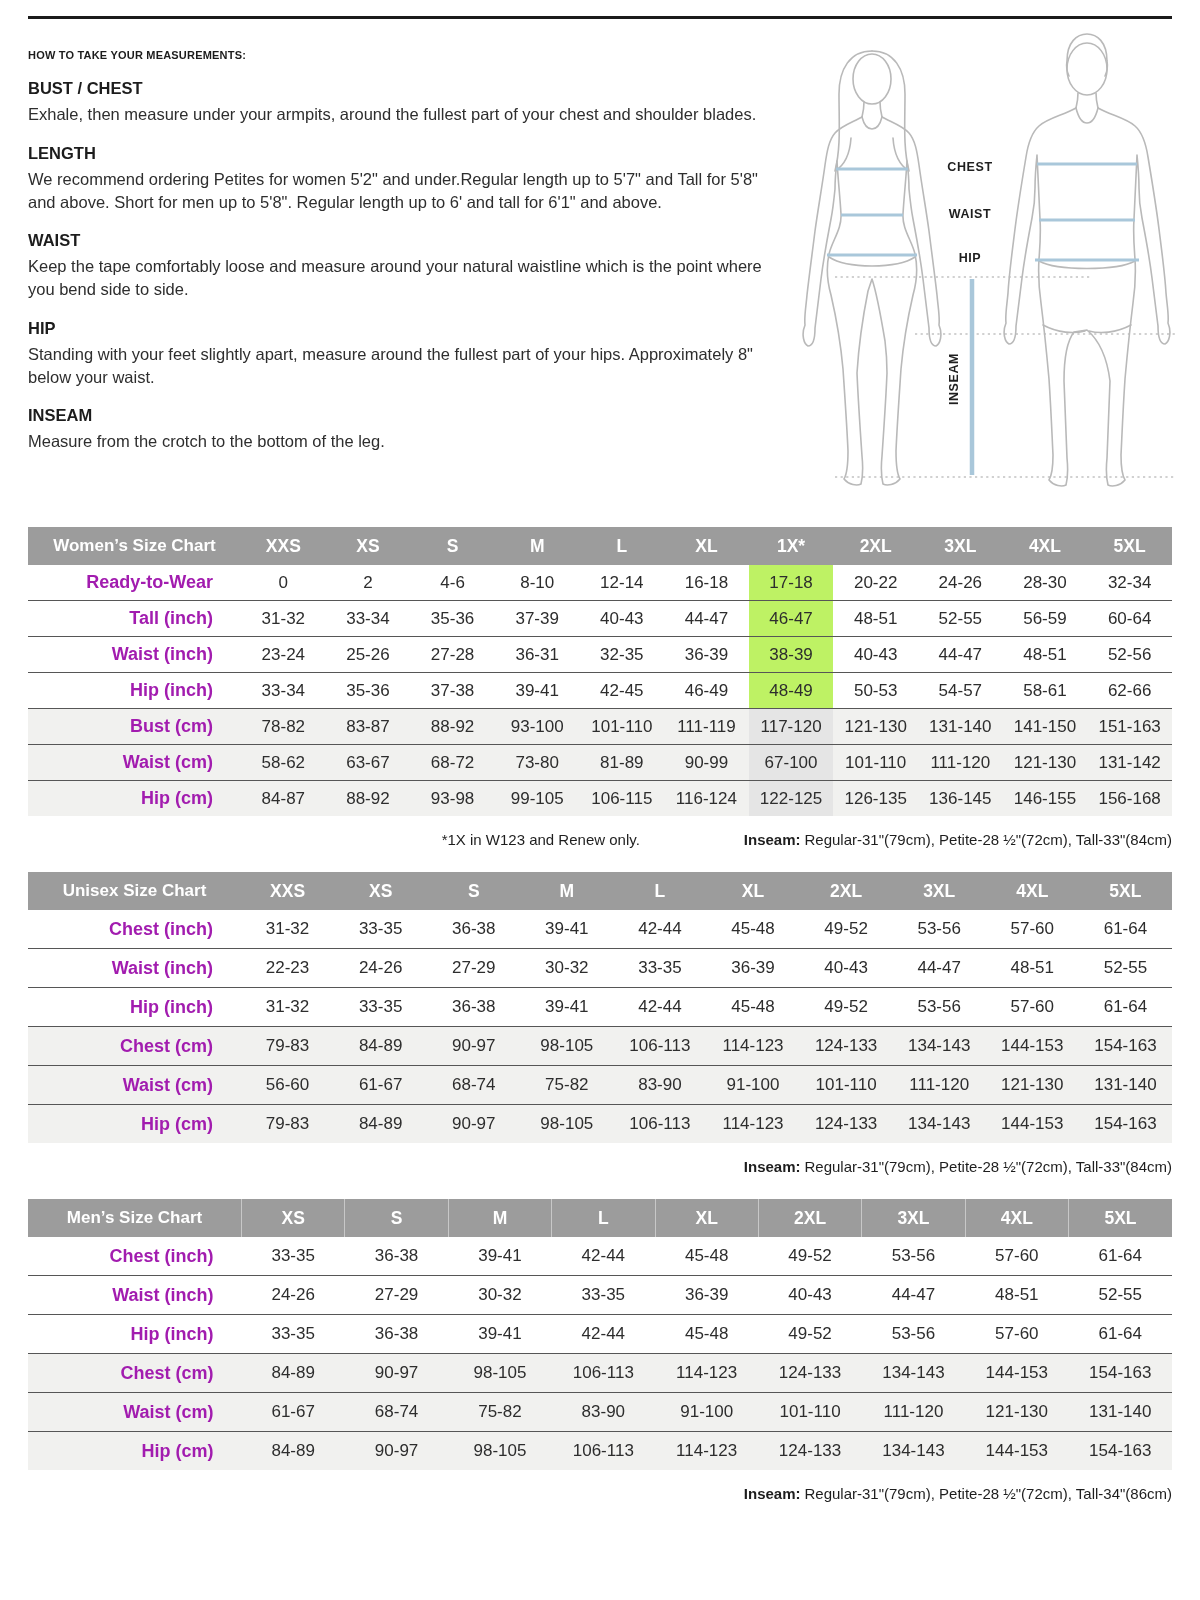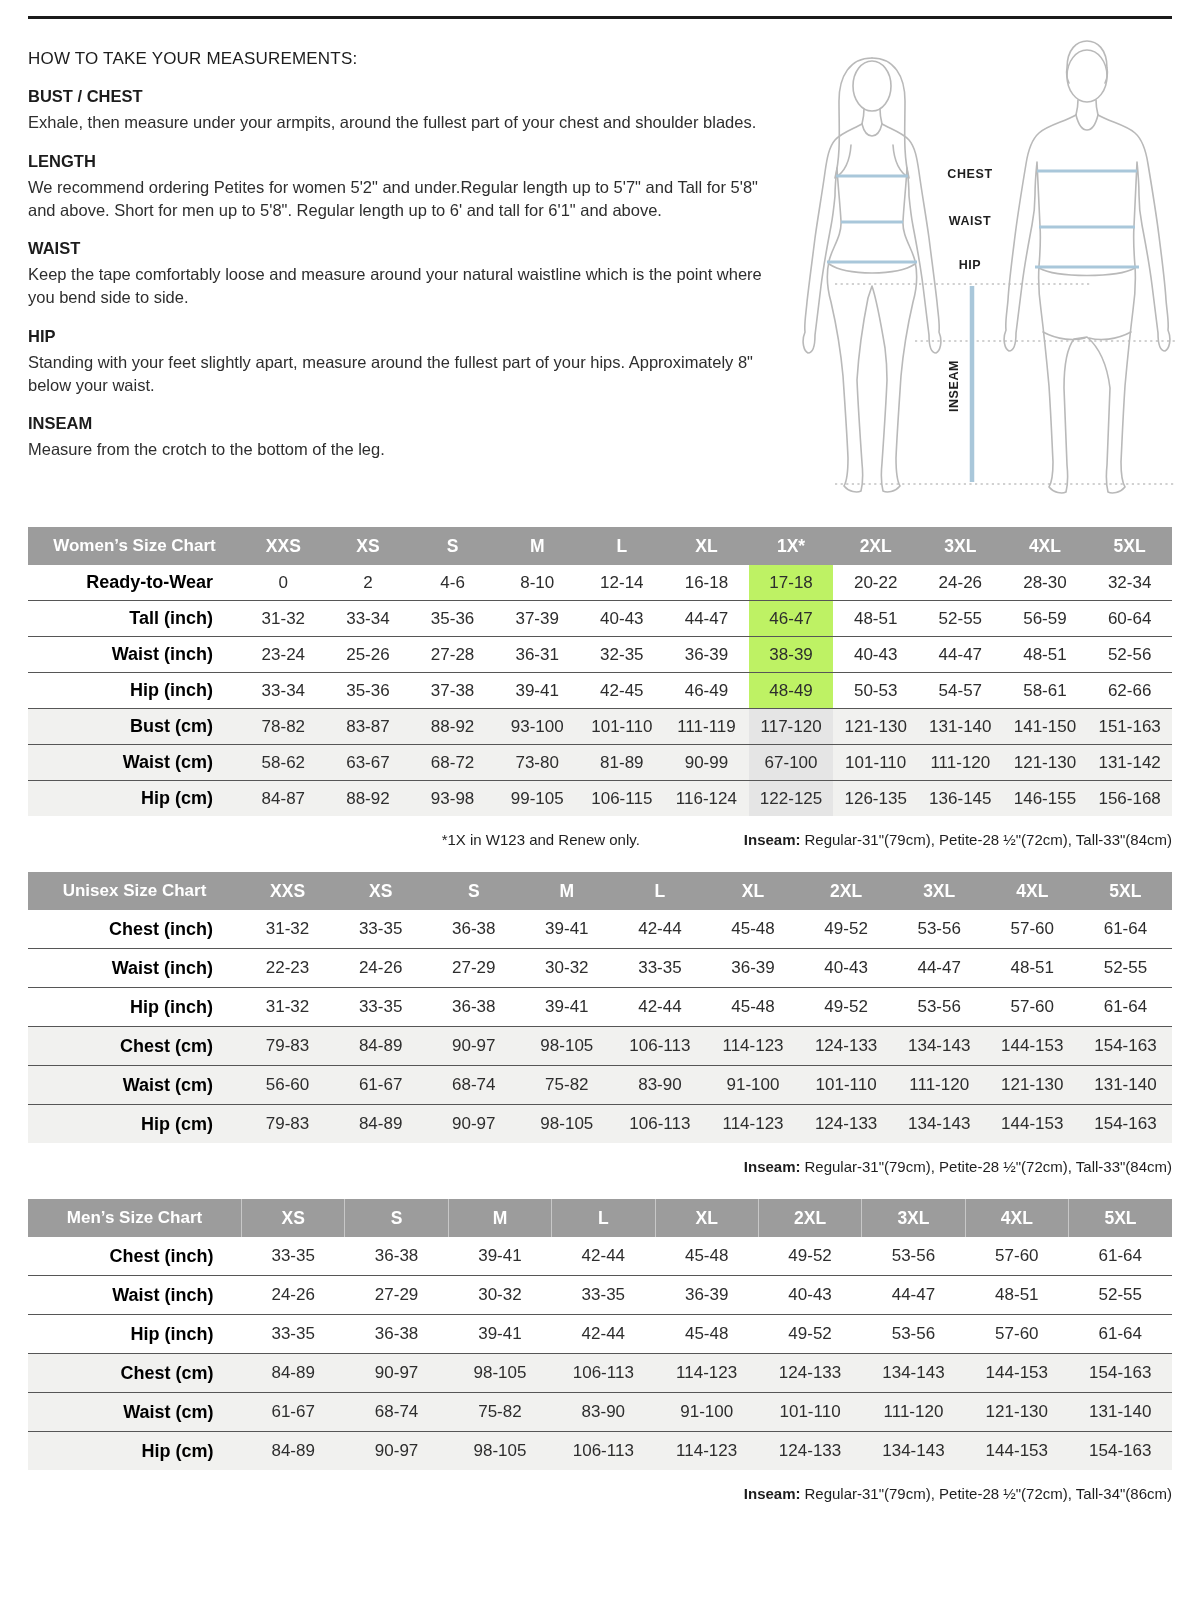--- a/index.html
+++ b/index.html
@@ -13,26 +13,26 @@
   
   h1.page-title {
     margin:18px 0 0 0; font-size:49px; font-weight:bold; letter-spacing:-1px;
     color:#141414; line-height:1.1;
   }
   .title-divider { border:none; border-top:3px solid #1b1b1b; margin:16px 0 0 0; }
 
   
   .intro { position:relative; min-height:492px; }
   .intro-text { width:735px; padding-top:24px; }
-  .how-heading { font-size:17px; font-weight:normal; letter-spacing:.2px; margin:6px 0 4px 0; }
+  .how-heading { font-size:11px; font-weight:bold; letter-spacing:.2px; margin:6px 0 4px 0; }
   .sec { margin-top:18px; }
   .sec-title { font-size:16.5px; font-weight:bold; margin:0 0 5px 0; }
   .sec-body { font-size:16.5px; line-height:1.38; color:#2e2e2e; margin:0; }
 
-  .fig-box { position:absolute; left:752px; top:15px; width:420px; height:480px; }
+  .fig-box { position:absolute; left:752px; top:8px; width:420px; height:480px; }
   .fig-box svg { display:block; }
   .fig-outline { fill:none; stroke:#b9b9b9; stroke-width:1.6; stroke-linecap:round; stroke-linejoin:round; }
   .fig-blue { stroke:#a9c7da; stroke-width:3.2; fill:none; }
   .fig-blue-v { stroke:#a9c7da; stroke-width:4.5; fill:none; }
   .fig-dotted { stroke:#a3a3a3; stroke-width:1.2; fill:none; stroke-dasharray:2.2 3.4; }
   .fig-label { font-family:"Liberation Sans","DejaVu Sans",sans-serif; font-size:12.5px;
     font-weight:bold; fill:#1f1f1f; letter-spacing:.6px; }
 
   
   .tables { margin-top:16px; }
@@ -41,21 +41,21 @@
     background:#9c9c9c; color:#ffffff; font-weight:bold; font-size:17.5px;
     height:38px; text-align:center; padding:0;
   }
   table.size-table thead th.t-title { width:213px; font-size:17px; }
   table.size-table tbody td {
     text-align:center; font-size:17px; color:#2d2d2d; height:35px; padding:0;
   }
   table.tbl-unisex tbody td, table.tbl-men tbody td { height:38px; }
   table.size-table tbody tr + tr td { border-top:1px solid #565656; }
   table.size-table td.row-label {
-    font-weight:bold; text-align:right; padding-right:28px; font-size:18px; color:#000000;
+    font-weight:bold; text-align:right; padding-right:28px; font-size:18px; color:#a21caf;
   }
   table.size-table tr.row-alt td { background:#f1f1ef; }
   table.size-table td.hl { background:#bef264; }
   table.size-table tr.row-alt td.hl { background:#e5e5e5; }
   table.tbl-men thead th + th { border-left:1px solid rgba(255,255,255,.45); }
 
   .footnote {
     display:flex; justify-content:flex-end; align-items:baseline; gap:104px;
     font-size:15px; color:#1e1e1e; margin:15px 0 24px 0;
   }

